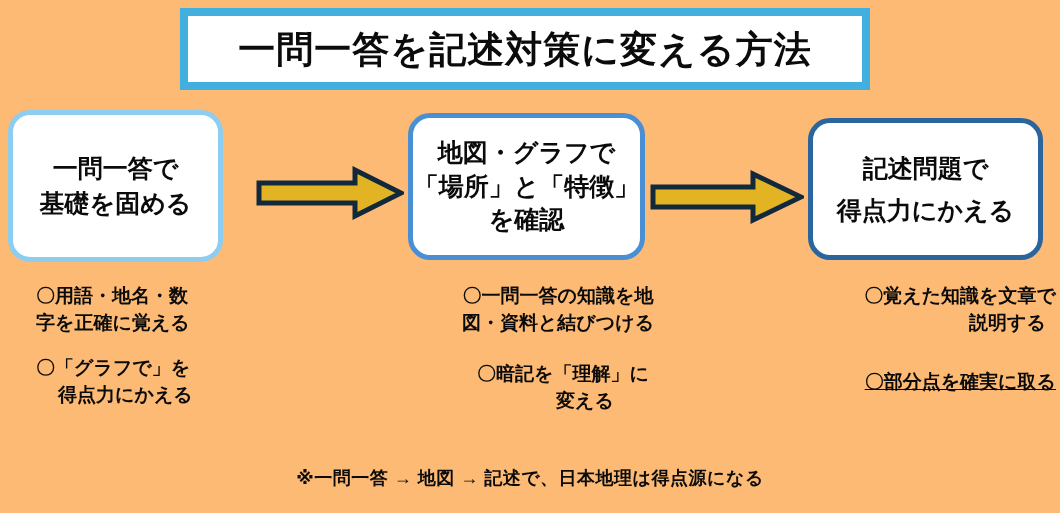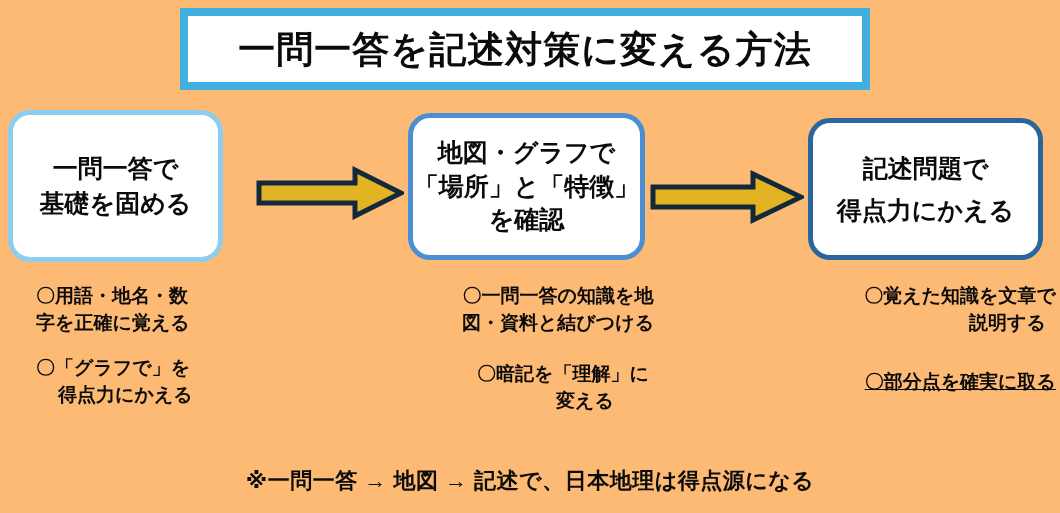--- a/index.html
+++ b/index.html
@@ -123,21 +123,21 @@
   #bullets-3 .bullet-group.g1 .bullet-line.l2 { padding-right: 10px; }
   #bullets-3 .bullet-group.g2 { margin-top: 32px; text-decoration: underline; }
 
   
   .footer-note {
     position: absolute;
     left: 0;
     top: 466px;
     width: 1060px;
     text-align: center;
-    font-size: 22px;
+    font-size: 18px;
     font-weight: 700;
     letter-spacing: 0.5px;
     color: #0b0b0b;
     white-space: nowrap;
   }
 </style>
 </head>
 <body>
 
 <div id="canvas">

